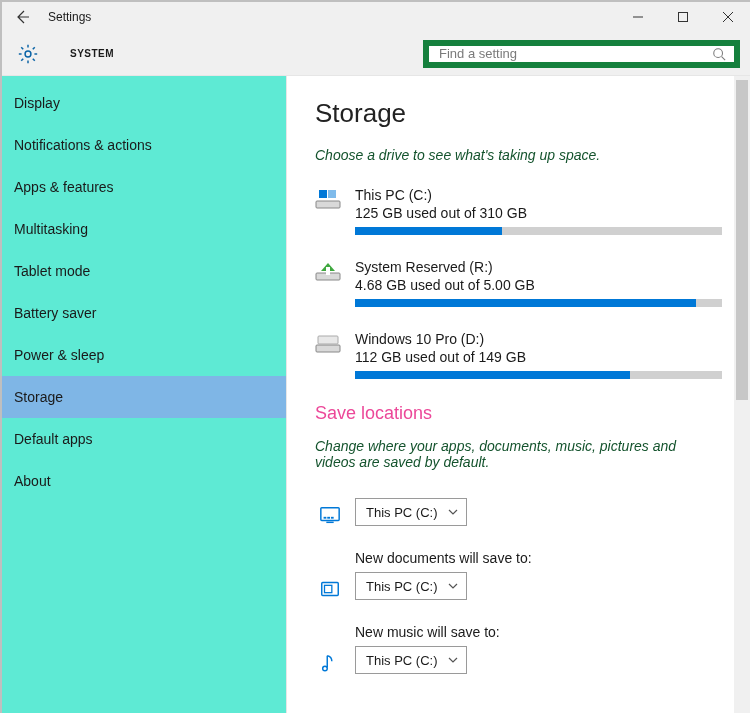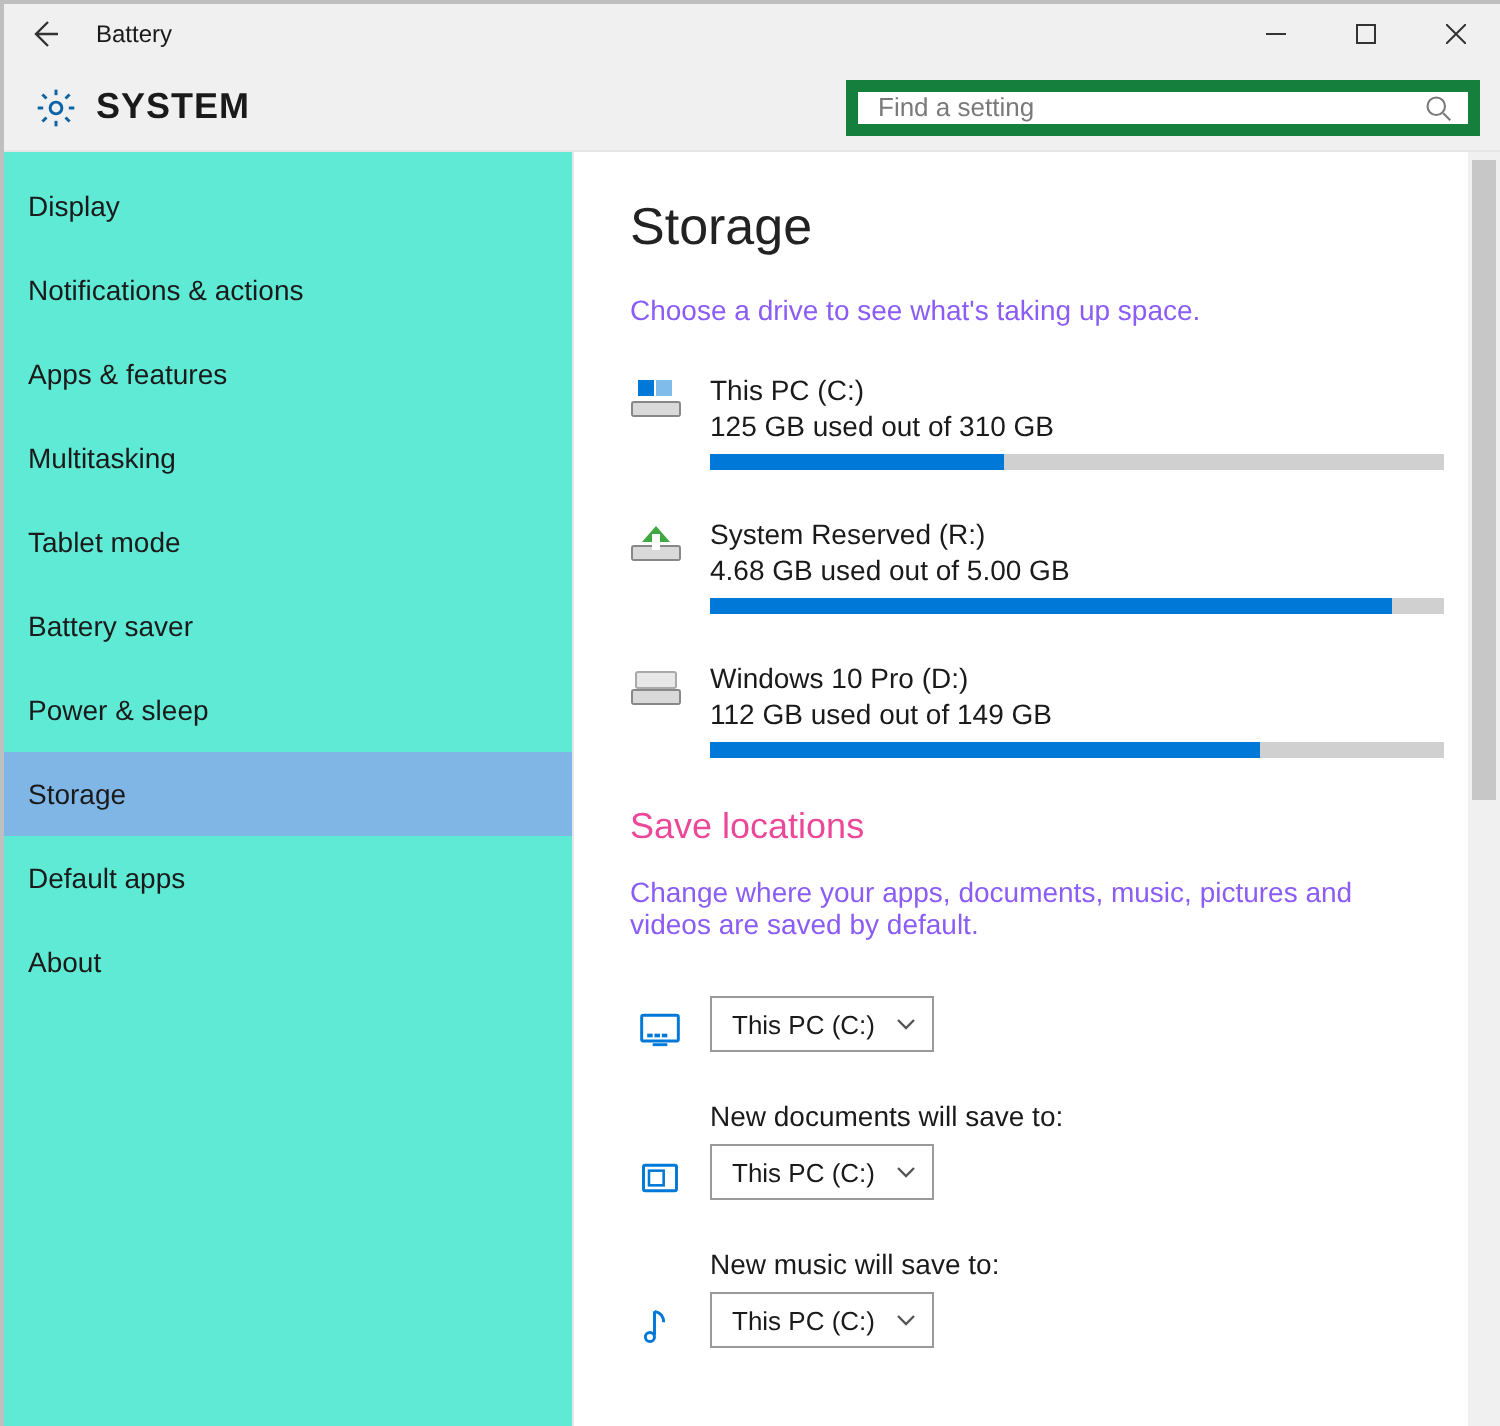--- a/index.html
+++ b/index.html
@@ -44,24 +44,24 @@
     align-items: center;
     padding: 0 10px 0 14px;
     border-bottom: 1px solid #e6e6e6;
   }
   .header .gear {
     width: 24px; height: 24px;
     display:flex; align-items:center; justify-content:center;
     color:#0a63a6;
   }
   .header .htitle {
-    font-size: 18px;
+    font-size: 10px;
     font-weight: 600;
     letter-spacing: 0.5px;
-    margin-left: 8px;
+    margin-left: 30px;
   }
   .header .hspacer { flex:1; }
   .searchwrap {
     width: 317px;
     height: 28px;
     border: 6px solid #15803d;
     background: #fff;
     display: flex;
     align-items: center;
     padding: 0 8px 0 10px;
@@ -118,21 +118,22 @@
 
   h1.section {
     font-weight: 300;
     font-size: 26px;
     margin: 0 0 18px 0;
     color: #222;
   }
   .desc {
     font-size: 14px;
     margin-bottom: 24px;
-    color: #8b5cf6;
+    color: #14532d;
+    font-style: italic;
   }
 
   .drive {
     display: flex;
     align-items: flex-start;
     margin-bottom: 24px;
   }
   .drive .dicon {
     width: 30px;
     margin-right: 10px;
@@ -194,21 +195,21 @@
 </style>
 </head>
 <body>
 
 <div class="titlebar">
   <div class="back">
     <svg width="16" height="16" viewBox="0 0 16 16">
       <path d="M10 2 L4 8 L10 14 M4 8 H15" stroke="#333" stroke-width="1.2" fill="none"></path>
     </svg>
   </div>
-  <div class="title">Battery</div>
+  <div class="title">Settings</div>
   <div class="spacer"></div>
   <div class="winbtn">
     <svg width="10" height="10" viewBox="0 0 10 10">
       <path d="M0 5 H10" stroke="#333" stroke-width="1"></path>
     </svg>
   </div>
   <div class="winbtn">
     <svg width="10" height="10" viewBox="0 0 10 10">
       <rect x="0.5" y="0.5" width="9" height="9" stroke="#333" stroke-width="1" fill="none"></rect>
     </svg>

